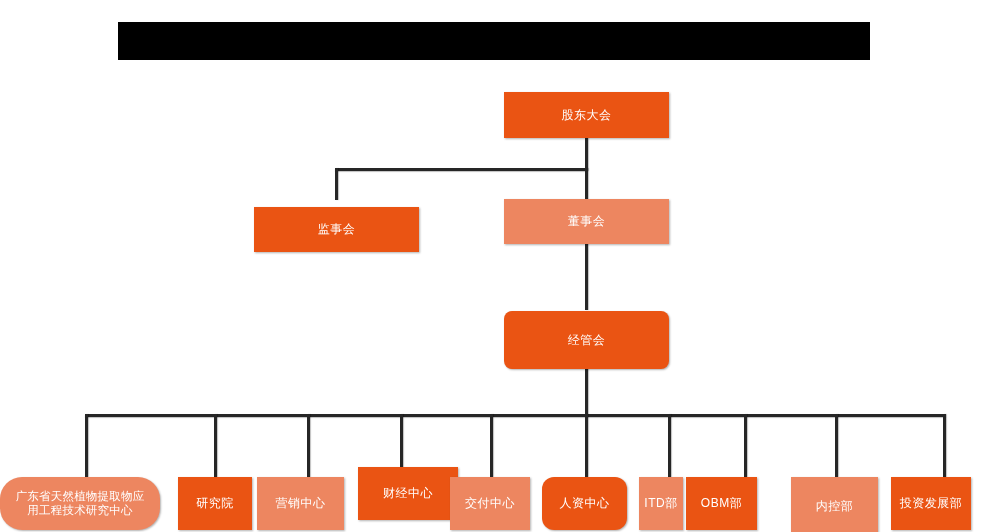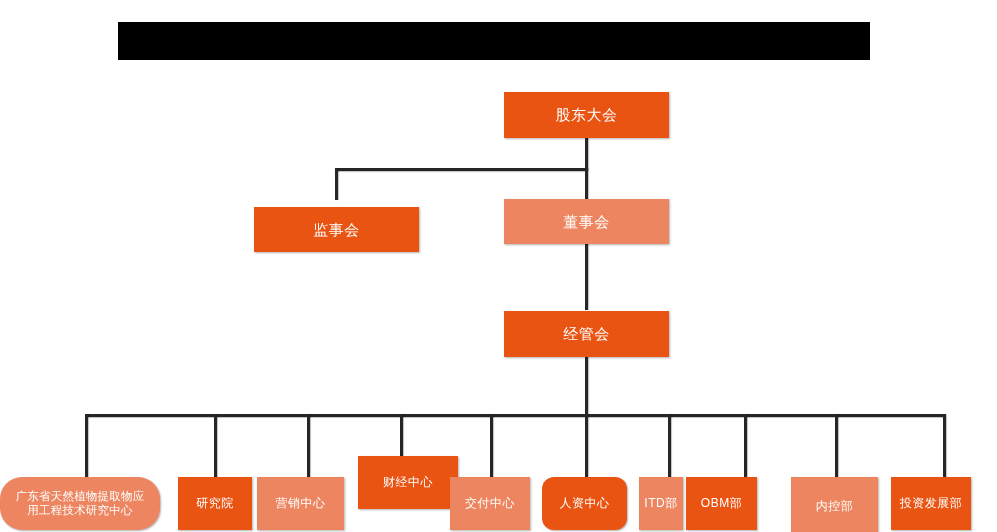--- a/index.html
+++ b/index.html
@@ -25,21 +25,21 @@
     text-align:center;
     color:#ffffff;
     box-sizing:border-box;
     box-shadow:1px 1px 2px rgba(0,0,0,.30);
     line-height:1.18;
     letter-spacing:.5px;
     font-weight:400;
   }
   .fill-dark{background:#EA5413;}
   .fill-light{background:#ED8660;}
-  .t16{font-size:15px;}
+  .t16{font-size:12px;}
   .t13{font-size:12px;}
   .t11{font-size:11.5px;letter-spacing:.2px;}
 </style>
 </head>
 <body>
 
 <div id="canvas">
 
   <div class="redaction" style="left:118px;top:22px;width:752px;height:38px;"></div>
 
@@ -73,40 +73,40 @@
   </div>
 
   <div class="node fill-dark t16" style="left:254px;top:199px;width:165px;height:45px;margin-top:8px;">
     <span>监事会</span>
   </div>
 
   <div class="node fill-light t16" style="left:504px;top:199px;width:165px;height:45px;">
     <span>董事会</span>
   </div>
 
-  <div class="node fill-dark t16" style="left:504px;top:311px;width:165px;height:46px;">
+  <div class="node fill-dark t16" style="left:504px;top:311px;width:165px;height:58px;border-radius:8px;">
     <span>经管会</span>
   </div>
 
   <div class="node fill-light t11" style="left:0px;top:477px;width:160px;height:53px;border-radius:22px;">
     <span>
       <span>广东省天然植物提取物应</span><br>
       <span>用工程技术研究中心</span>
     </span>
   </div>
 
   <div class="node fill-dark t13" style="left:178px;top:477px;width:74px;height:53px;">
     <span>研究院</span>
   </div>
 
   <div class="node fill-light t13" style="left:257px;top:477px;width:87px;height:53px;">
     <span>营销中心</span>
   </div>
 
-  <div class="node fill-dark t13" style="left:358px;top:456px;width:100px;height:53px;">
+  <div class="node fill-dark t13" style="left:358px;top:467px;width:100px;height:53px;">
     <span>财经中心</span>
   </div>
 
   <div class="node fill-light t13" style="left:450px;top:477px;width:80px;height:53px;">
     <span>交付中心</span>
   </div>
 
   <div class="node fill-dark t13" style="left:542px;top:477px;width:85px;height:53px;border-radius:12px;">
     <span>人资中心</span>
   </div>

